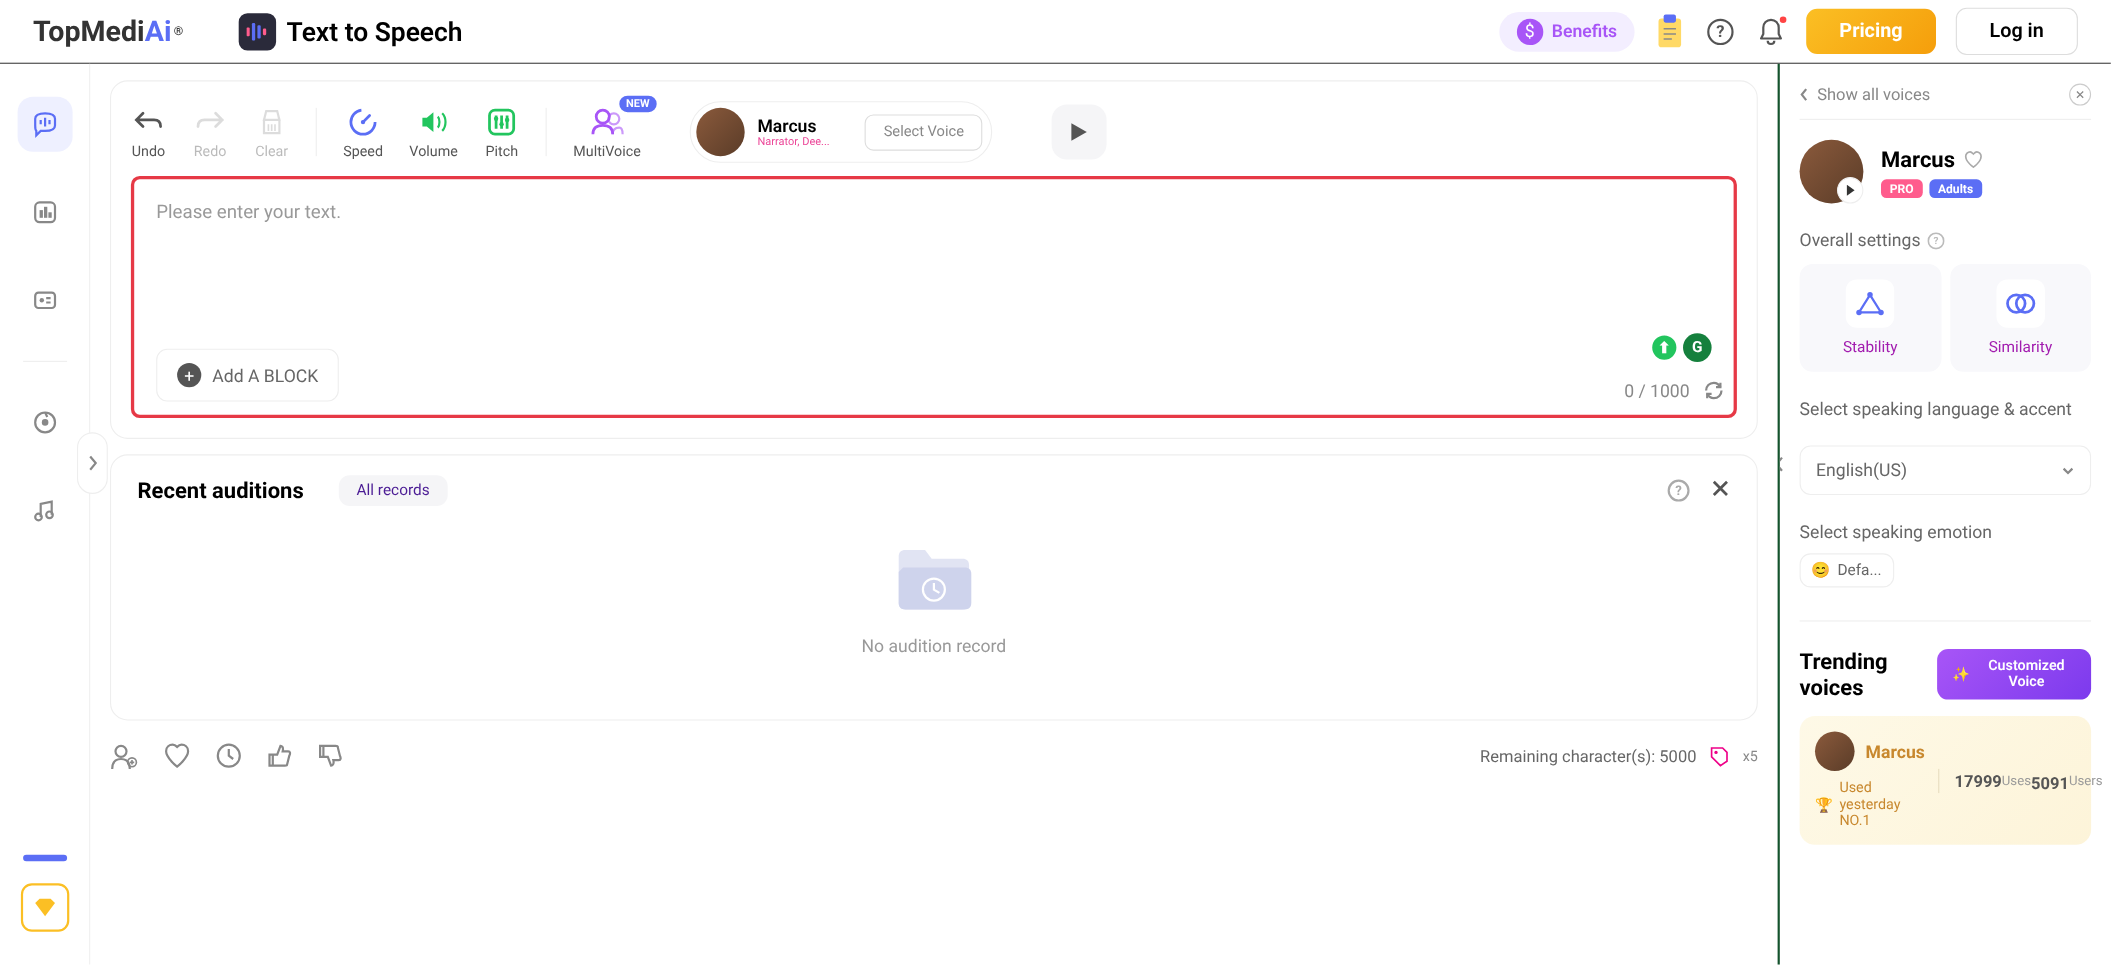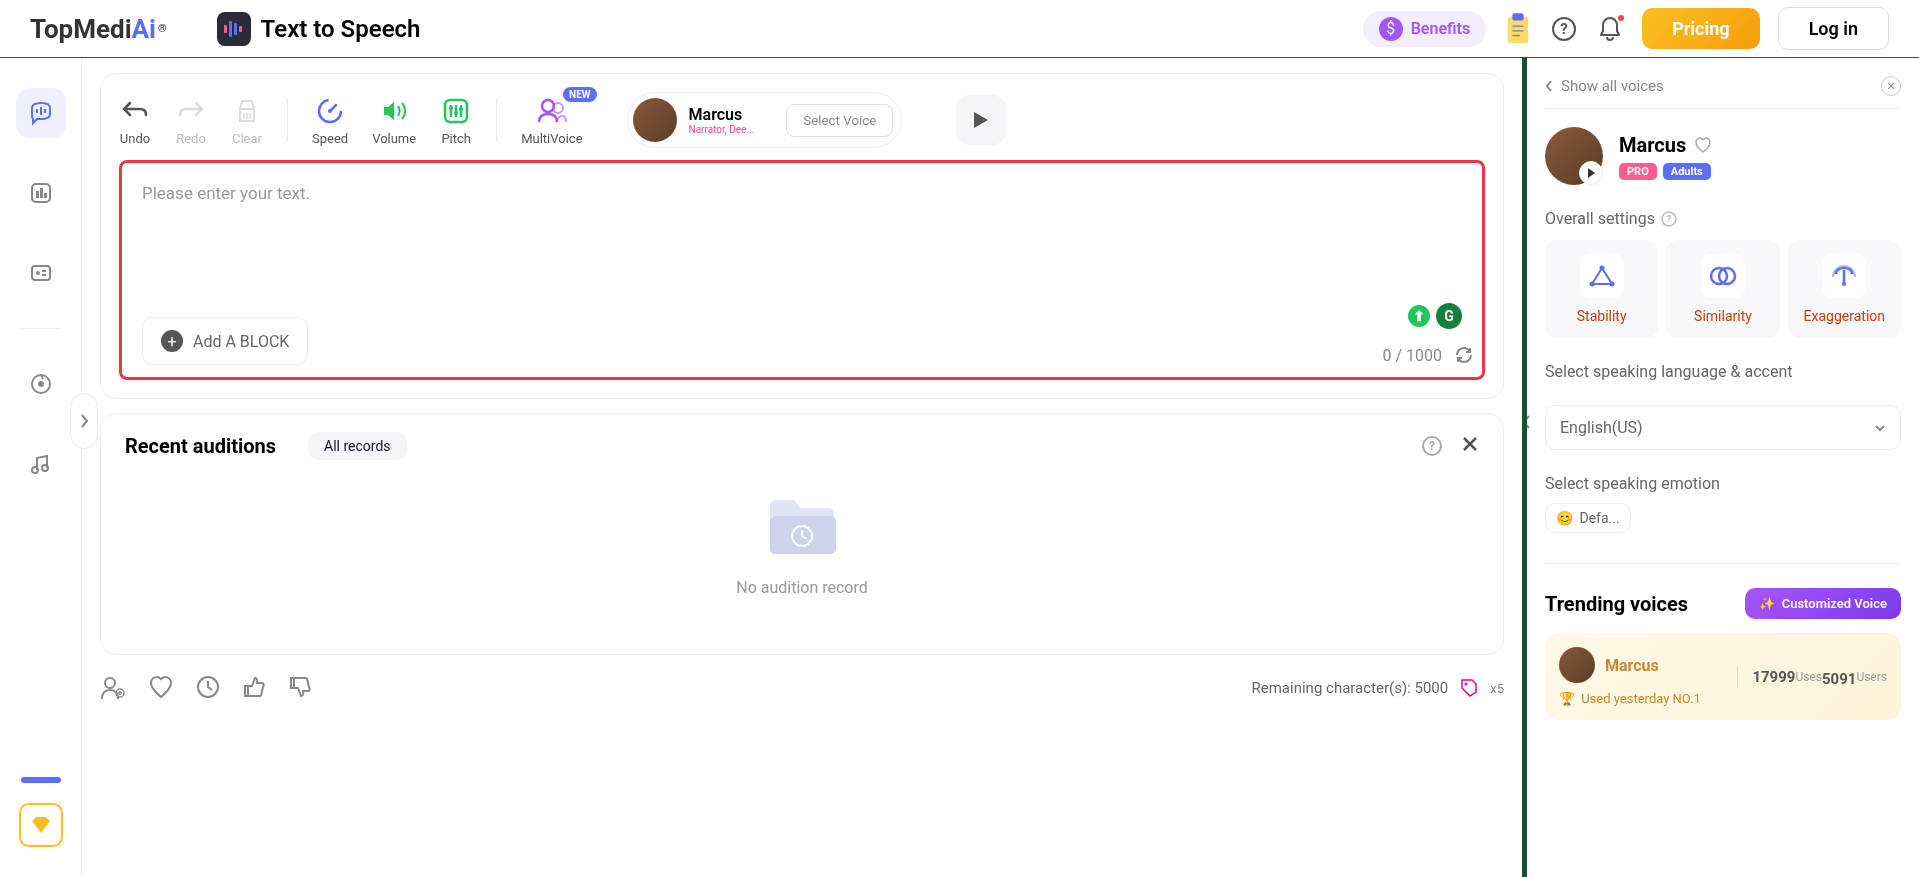--- a/index.html
+++ b/index.html
@@ -47,45 +47,45 @@
 .editor-placeholder { color: #999; font-size: 17px; }
 .editor-bottom { margin-top: auto; display: flex; align-items: center; justify-content: space-between; }
 .add-block { display: flex; align-items: center; gap: 10px; border: 1px solid #eee; border-radius: 10px; padding: 12px 18px; cursor: pointer; color: #666; }
 .add-block .plus { width: 22px; height: 22px; background: #555; border-radius: 50%; color: #fff; display: flex; align-items: center; justify-content: center; font-size: 16px; }
 .editor-stats { display: flex; align-items: center; gap: 12px; color: #888; position: absolute; right: 8px; bottom: 12px;}
 .editor-icons { position: absolute; right: 20px; bottom: 48px; display: flex; gap: 4px; }
 .g-badge { width: 26px; height: 26px; border-radius: 50%; display: flex; align-items: center; justify-content: center; font-weight:700; font-size:14px;}
 .auditions-card { background: #fff; border: 1px solid #eee; border-radius: 16px; margin-top: 14px; padding: 18px 24px; height: 242px;}
 .auditions-header { display: flex; align-items: center; gap: 32px; }
 .auditions-title { font-size: 20px; font-weight: 700; }
-.all-records { background: #f5f5f7; padding: 6px 16px; border-radius: 10px; color: #0f172a; font-size: 14px; }
+.all-records { background: #f5f5f7; padding: 6px 16px; border-radius: 10px; color: #4c1d95; font-size: 14px; }
 .auditions-header-right { margin-left: auto; display: flex; gap: 18px; }
 .auditions-empty { display: flex; flex-direction: column; align-items: center; margin-top: 30px; color: #999; gap: 18px; }
 .folder-icon { width: 80px; height: 70px; opacity: 0.5; }
 .bottom-bar { display: flex; align-items: center; margin-top: 20px; gap: 20px; }
 .bottom-icons { display: flex; gap: 22px; color: #888; }
 .bottom-right { margin-left: auto; display: flex; align-items: center; gap: 12px; color: #666; font-size: 15px;}
 .x5 { color: #888; font-size: 13px; }
-.right-panel { width: 397px; border-left: 5px solid #14532d; padding: 18px; position: relative; overflow-y: auto;}
+.right-panel { width: 303px; border-left: 2px solid #14532d; padding: 18px; position: relative; overflow-y: auto;}
 .collapse-right { position: absolute; left: -12px; top: 340px; width: 24px; height: 48px; display: flex; align-items: center; justify-content: center; cursor: pointer; }
 .show-all { display: flex; align-items: center; gap: 8px; color: #888; font-size: 15px; padding-bottom: 12px; border-bottom: 1px solid #eee;}
 .show-all-close { margin-left: auto; width: 20px; height: 20px; border: 1px solid #ccc; border-radius: 50%; display: flex; align-items: center; justify-content: center; font-size: 11px; cursor: pointer;}
 .voice-header { display: flex; align-items: center; gap: 16px; margin-top: 18px;}
 .voice-big-avatar { width: 58px; height: 58px; border-radius: 50%; background: linear-gradient(135deg,#8b5a3c,#5a3c28); position: relative; }
 .voice-play-overlay { position: absolute; bottom: 0; right: 0; width: 24px; height: 24px; background: #fff; border-radius: 50%; display: flex; align-items: center; justify-content: center; border:1px solid #eee;}
 .voice-header-info { display: flex; flex-direction: column; gap: 6px; }
 .voice-header-name { font-size: 20px; font-weight: 700; display: flex; align-items: center; gap: 8px;}
 .voice-badges { display: flex; gap: 6px; }
 .badge-pro { background: #ff5c8d; color: #fff; font-size: 11px; padding: 2px 8px; border-radius: 5px; font-weight: 700;}
 .badge-adults { background: #5b6ef5; color: #fff; font-size: 11px; padding: 2px 8px; border-radius: 5px; font-weight: 700;}
 .section-title { font-size: 16px; color: #666; margin-top: 24px; display: flex; align-items: center; gap: 6px;}
 .settings-grid { display: flex; gap: 8px; margin-top: 12px; }
 .setting-card { flex: 1; background: #f8f8fb; border-radius: 12px; padding: 14px 6px; display: flex; flex-direction: column; align-items: center; gap: 10px; cursor: pointer;}
 .setting-icon { width: 44px; height: 44px; background: #fff; border-radius: 10px; display: flex; align-items: center; justify-content: center; color: #5b6ef5;}
-.setting-label { font-size: 14px; color: #c2410c; }
+.setting-label { font-size: 14px; color: #a21caf; }
 .lang-select { width: 100%; border: 1px solid #eee; border-radius: 10px; padding: 12px 14px; margin-top: 24px; display: flex; justify-content: space-between; align-items: center; color: #666; cursor: pointer; gap: 14px;}
 .emotion-chip { display: inline-flex; align-items: center; gap: 6px; border: 1px solid #eee; border-radius: 10px; padding: 6px 10px; margin-top: 10px; color: #666; font-size: 14px; cursor: pointer;}
 .trending-header { display: flex; align-items: center; justify-content: space-between; margin-top: 30px; border-top: 1px solid #eee; padding-top: 24px;}
 .trending-title { font-size: 20px; font-weight: 700; }
 .custom-voice-btn { background: linear-gradient(135deg,#a855f7,#7c3aed); color: #fff; padding: 8px 14px; border-radius: 10px; font-size: 13px; font-weight: 600; border: none; cursor: pointer; display: flex; align-items: center; gap: 6px;}
 .trending-card { background: linear-gradient(135deg,#fef9e7,#fdf4d9); border-radius: 14px; padding: 14px; margin-top: 14px; display: flex; align-items: center; gap: 12px; }
 .trending-avatar { width: 36px; height: 36px; border-radius: 50%; background: linear-gradient(135deg,#8b5a3c,#5a3c28);}
 .trending-name { font-weight: 700; color: #c8882e; font-size: 16px;}
 .trending-sub { font-size: 13px; color: #c8882e; display: flex; align-items: center; gap: 6px;}
 .trending-stats { display: flex; flex-direction: row; align-items: center; font-size: 12px; color: #999; border-left: 1px solid #e8dcc0; padding-left: 14px;}
@@ -427,31 +427,20 @@
       </div>
       <div class="setting-card">
         <div class="setting-icon">
             <svg width="30" height="22" viewBox="0 0 30 22">
               <circle cx="11" cy="11" r="8" fill="none" stroke="#5b6ef5" stroke-width="2.5"></circle>
               <circle cx="19" cy="11" r="8" fill="none" stroke="#5b6ef5" stroke-width="2.5"></circle>
             </svg>
           </div>
         <span class="setting-label">Similarity</span>
       </div>
-      <div class="setting-card">
-        <div class="setting-icon">
-            <svg width="28" height="24" viewBox="0 0 28 24">
-              <line x1="14" y1="6" x2="14" y2="20" stroke="#5b6ef5" stroke-width="2.5"></line>
-              <path d="M6 10 C6 6 10 4 14 4 C18 4 22 6 22 10" fill="none" stroke="#5b6ef5" stroke-width="2.5"></path>
-              <path d="M3 13 C3 7 8 2 14 2 C20 2 25 7 25 13" fill="none" stroke="#5b6ef5" stroke-width="2" opacity="0.5"></path>
-              <circle cx="14" cy="20" r="2" fill="#5b6ef5"></circle>
-            </svg>
-          </div>
-        <span class="setting-label">Exaggeration</span>
-      </div>
     </div>
 
     <div class="section-title">Select speaking language &amp; accent</div>
     <div class="lang-select">
       <span>English(US)</span>
       <svg width="12" height="8" viewBox="0 0 12 8">
           <path d="M2 2 L6 6 L10 2" fill="none" stroke="#888" stroke-width="2"></path>
         </svg>
     </div>
 

